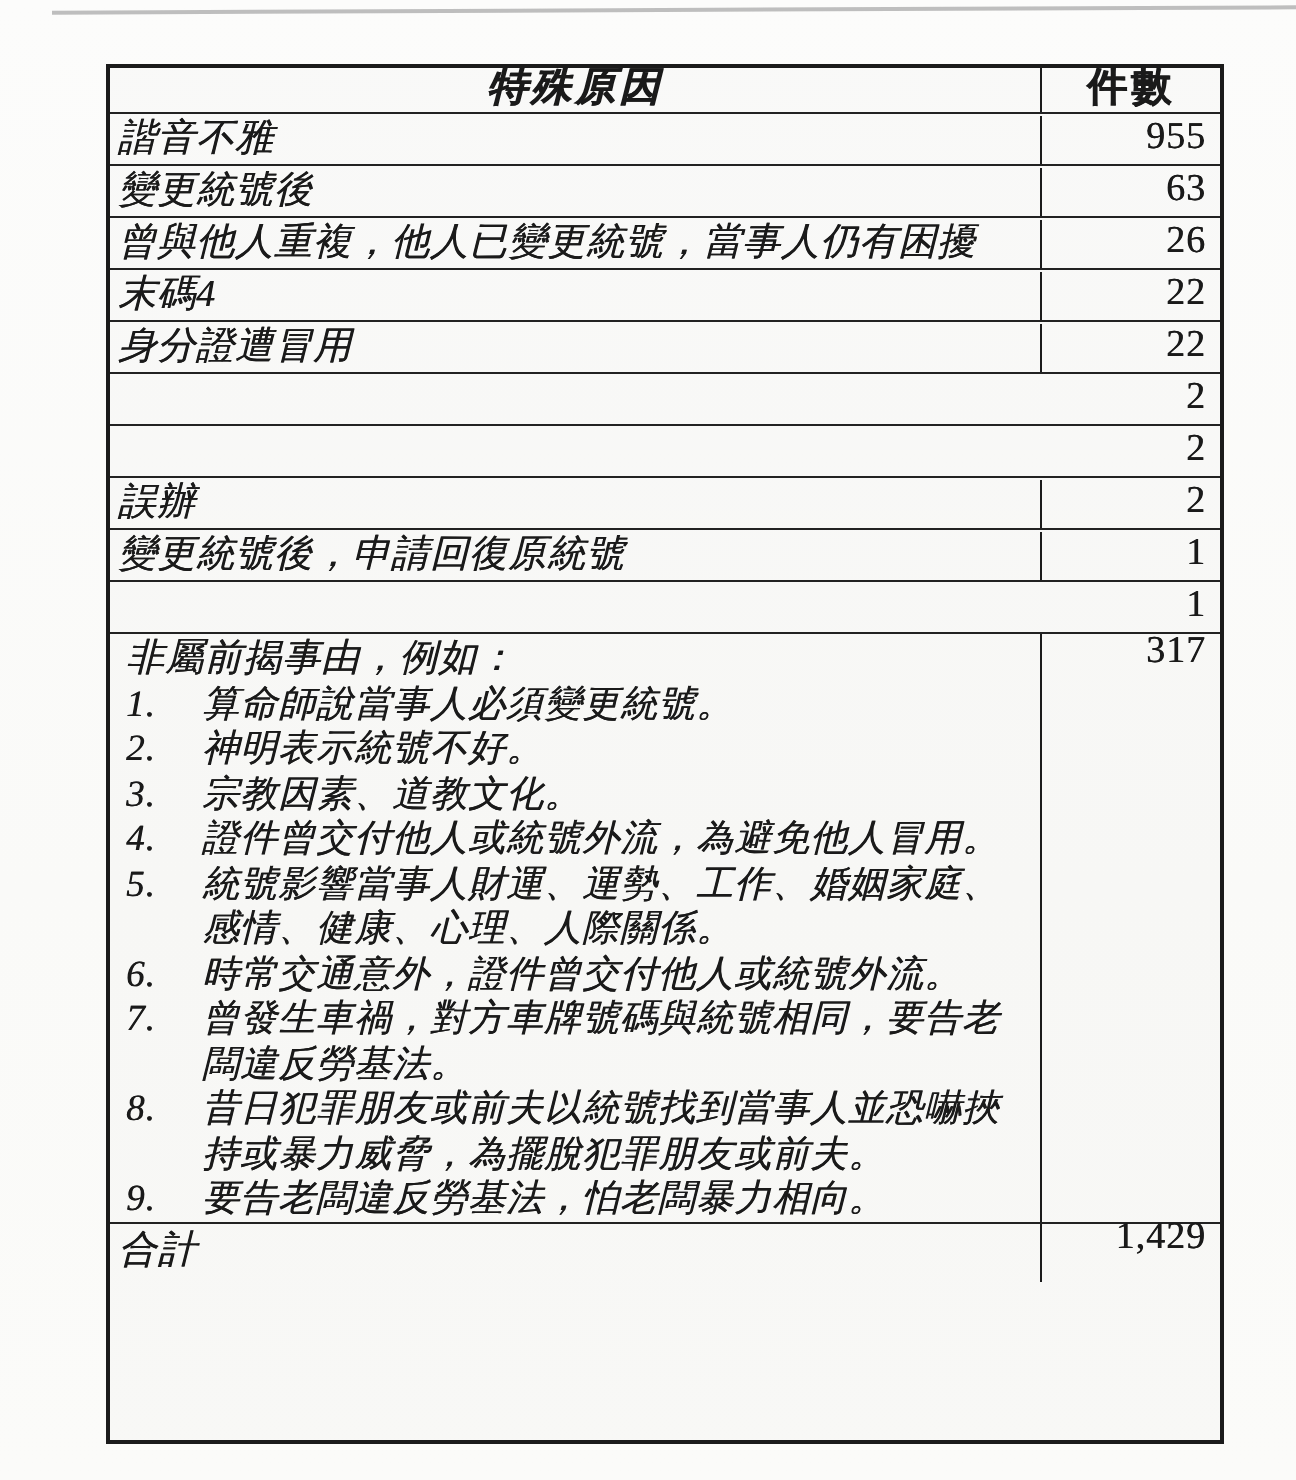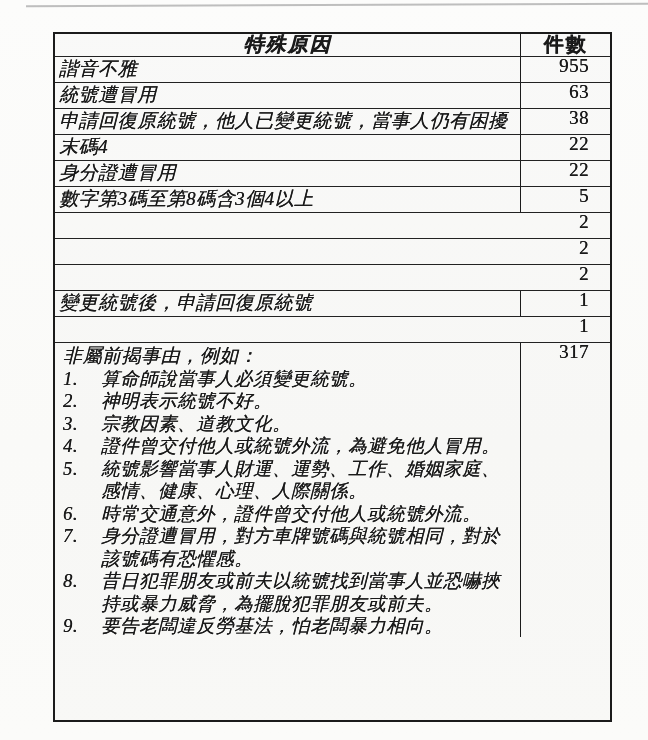--- a/index.html
+++ b/index.html
@@ -42,40 +42,41 @@
   }
   .row + .row, #data-rows .row, .row.after-rows {
     border-top: 1.6px solid #222;
   }
   .header-row {
     height: 22px;
     border-top: none !important;
   }
   .data-row {
     height: 26px;
+    align-items: center;
   }
   .other-row {
     height: 295px;
   }
   .total-row {
     height: 30px;
   }
   .cell-reason {
     width: 466px;
     box-sizing: border-box;
     border-right: 1.8px solid #1b1b1b;
     padding-left: 4px;
     overflow: hidden;
     font-style: italic;
   }
   .cell-count {
     flex: 1;
     box-sizing: border-box;
     text-align: right;
-    padding-right: 21px;
+    padding-right: 7px;
     overflow: visible;
   }
   .header-row .cell-reason,
   .header-row .cell-count {
     text-align: center;
     padding: 0;
     font-weight: bold;
     font-size: 20px;
     line-height: 21px;
     letter-spacing: 2px;
@@ -150,33 +151,33 @@
     <div class="cell-reason">
       <span class="reason-text">諧音不雅</span>
     </div>
     <div class="cell-count">
       <span class="count-text">955</span>
     </div>
   </div>
 
   <div class="row data-row">
     <div class="cell-reason">
-      <span class="reason-text">統號遭冒用</span>
+      <span class="reason-text">變更統號後</span>
     </div>
     <div class="cell-count">
       <span class="count-text">63</span>
     </div>
   </div>
 
   <div class="row data-row">
     <div class="cell-reason">
-      <span class="reason-text">申請回復原統號，他人已變更統號，當事人仍有困擾</span>
-    </div>
-    <div class="cell-count">
-      <span class="count-text">38</span>
+      <span class="reason-text">曾與他人重複，他人已變更統號，當事人仍有困擾</span>
+    </div>
+    <div class="cell-count">
+      <span class="count-text">26</span>
     </div>
   </div>
 
   <div class="row data-row">
     <div class="cell-reason">
       <span class="reason-text">末碼4</span>
     </div>
     <div class="cell-count">
       <span class="count-text">22</span>
     </div>
@@ -185,43 +186,38 @@
   <div class="row data-row">
     <div class="cell-reason">
       <span class="reason-text">身分證遭冒用</span>
     </div>
     <div class="cell-count">
       <span class="count-text">22</span>
     </div>
   </div>
 
 
-  <div class="row data-row">
-    <div class="cell-reason">
-      <span class="reason-text">數字第3碼至第8碼含3個4以上</span>
-    </div>
-    <div class="cell-count">
-      <span class="count-text">5</span>
-    </div>
-  </div>
 
 
   <div class="row data-row">
     <div class="cell-count">
       <span class="count-text">2</span>
     </div>
   </div>
 
   <div class="row data-row">
     <div class="cell-count">
       <span class="count-text">2</span>
     </div>
   </div>
 
   <div class="row data-row">
+    <div class="cell-reason">
+      <span class="reason-text">誤辦</span>
+    </div>
     <div class="cell-count">
       <span class="count-text">2</span>
     </div>
   </div>
 
   <div class="row data-row">
     <div class="cell-reason">
       <span class="reason-text">變更統號後，申請回復原統號</span>
     </div>
     <div class="cell-count">
@@ -266,34 +262,42 @@
     <span class="example-text">統號影響當事人財運、運勢、工作、婚姻家庭、感情、健康、心理、人際關係。</span>
   </div>
 
   <div class="example-item">
     <span class="example-num">6.</span>
     <span class="example-text">時常交通意外，證件曾交付他人或統號外流。</span>
   </div>
 
   <div class="example-item">
     <span class="example-num">7.</span>
-    <span class="example-text">身分證遭冒用，對方車牌號碼與統號相同，對於該號碼有恐懼感。</span>
+    <span class="example-text">曾發生車禍，對方車牌號碼與統號相同，要告老闆違反勞基法。</span>
   </div>
 
   <div class="example-item">
     <span class="example-num">8.</span>
     <span class="example-text">昔日犯罪朋友或前夫以統號找到當事人並恐嚇挾持或暴力威脅，為擺脫犯罪朋友或前夫。</span>
   </div>
 
   <div class="example-item">
     <span class="example-num">9.</span>
     <span class="example-text">要告老闆違反勞基法，怕老闆暴力相向。</span>
   </div>
 </div>
       </div>
     </div>
     <div class="cell-count">
       <span class="count-text">317</span>
     </div>
   </div>
 
+  <div class="row total-row">
+    <div class="cell-reason">
+      <span>合計</span>
+    </div>
+    <div class="cell-count">
+      <span class="count-text">1,429</span>
+    </div>
+  </div>
 
 </div>
 
 </body></html>

